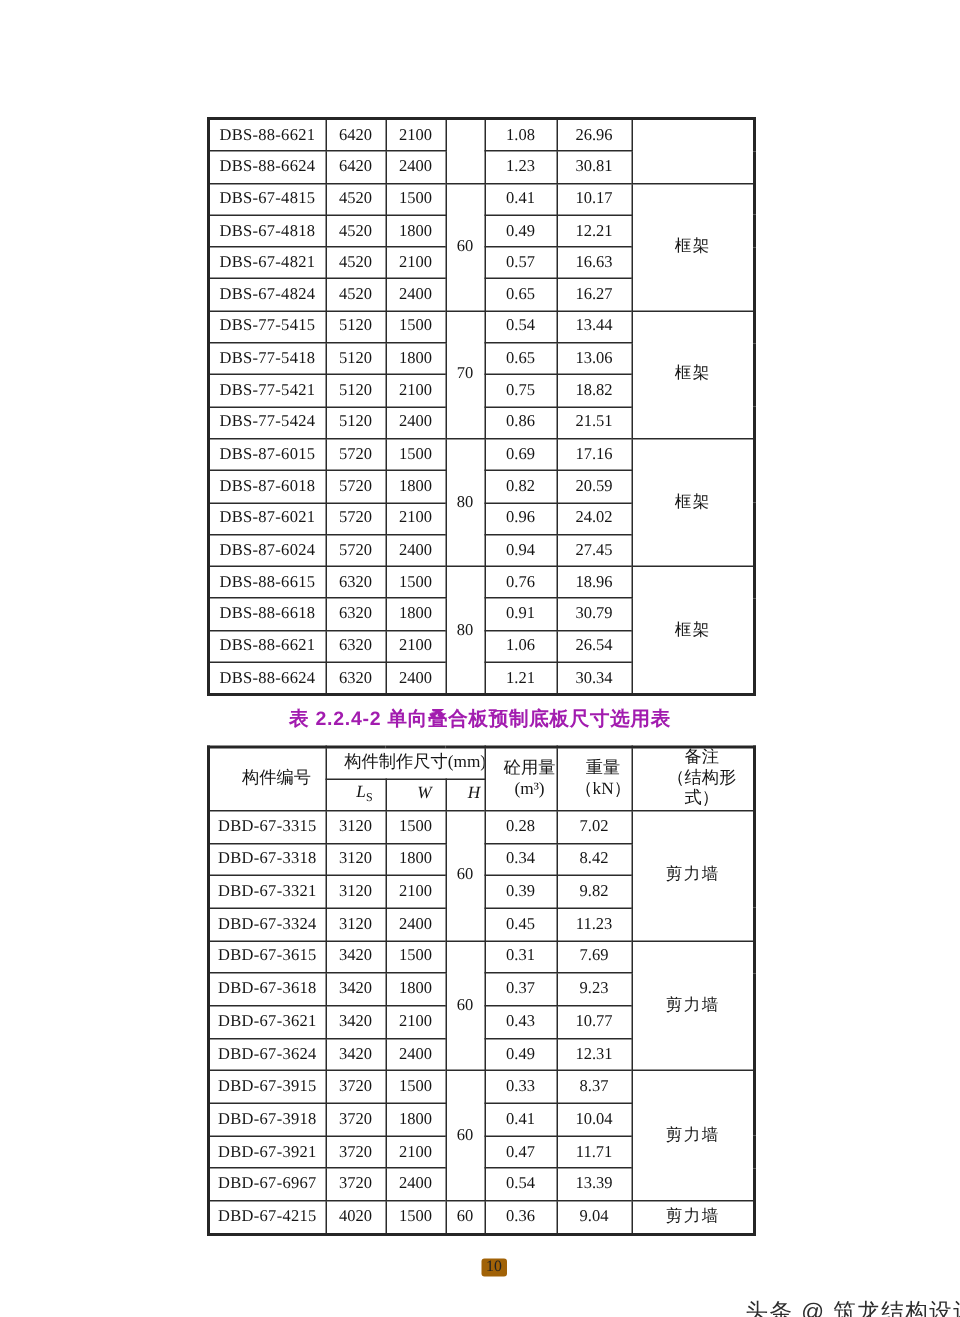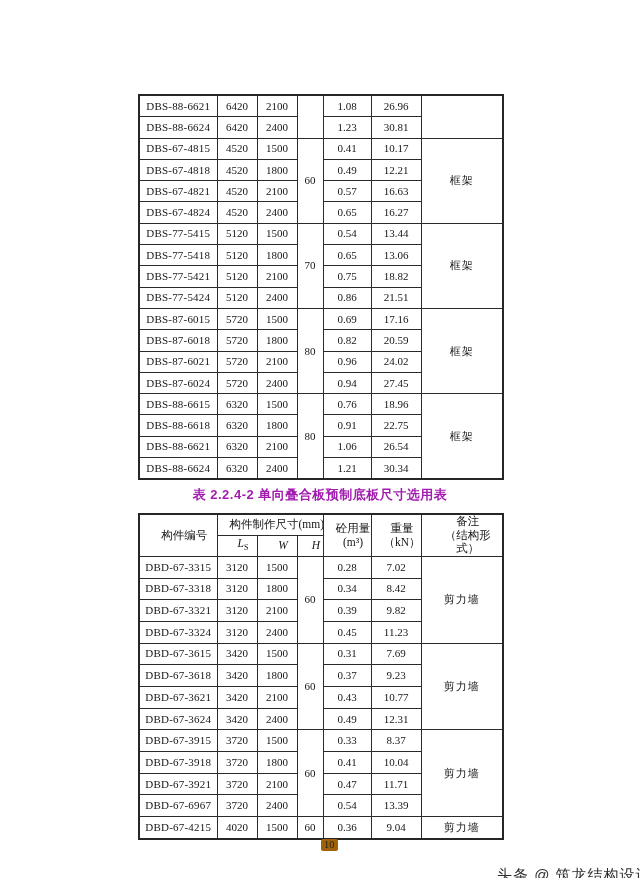--- a/index.html
+++ b/index.html
@@ -6,21 +6,21 @@
   body{
     width:640px;height:878px;
     background:#ffffff;
     position:relative;
     overflow:hidden;
     font-family:"Liberation Serif","DejaVu Serif",serif;
     color:#151515;
   }
   .content{
     width:364px;
-    margin:16px auto;
+    margin:0 auto;
     padding-top:78px;
   }
   table.dtable{
     border-collapse:collapse;
     table-layout:fixed;
     width:364px;
     border:2px solid #262626;
   }
   table.dtable td, table.dtable th{
     border:1px solid #2b2b2b;
@@ -205,21 +205,21 @@
           <td rowspan="4">80</td>
           <td>0.76</td>
           <td>18.96</td>
           <td class="cjk-cell" rowspan="4">框架</td>
         </tr>
         <tr>
           <td class="id-cell">DBS-88-6618</td>
           <td>6320</td>
           <td>1800</td>
           <td>0.91</td>
-          <td>22.75</td>
+          <td>30.79</td>
         </tr>
         <tr>
           <td class="id-cell">DBS-88-6621</td>
           <td>6320</td>
           <td>2100</td>
           <td>1.06</td>
           <td>26.54</td>
         </tr>
         <tr>
           <td class="id-cell">DBS-88-6624</td>

